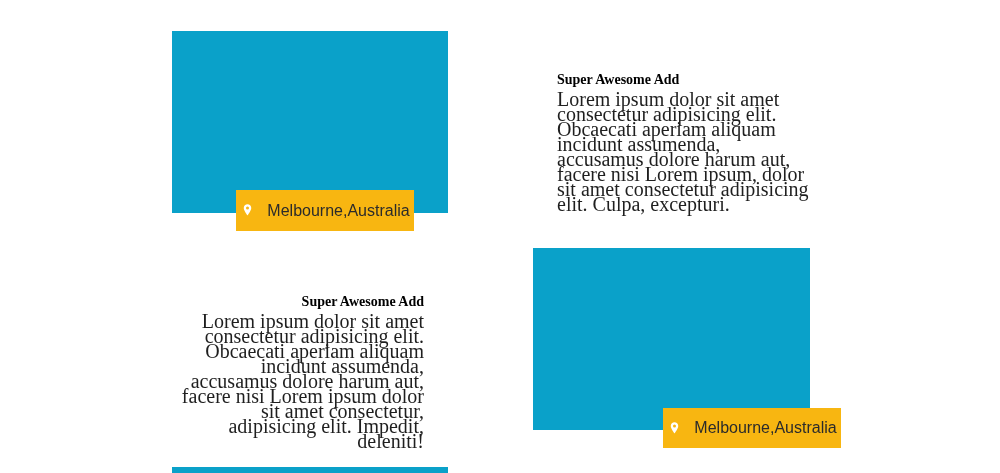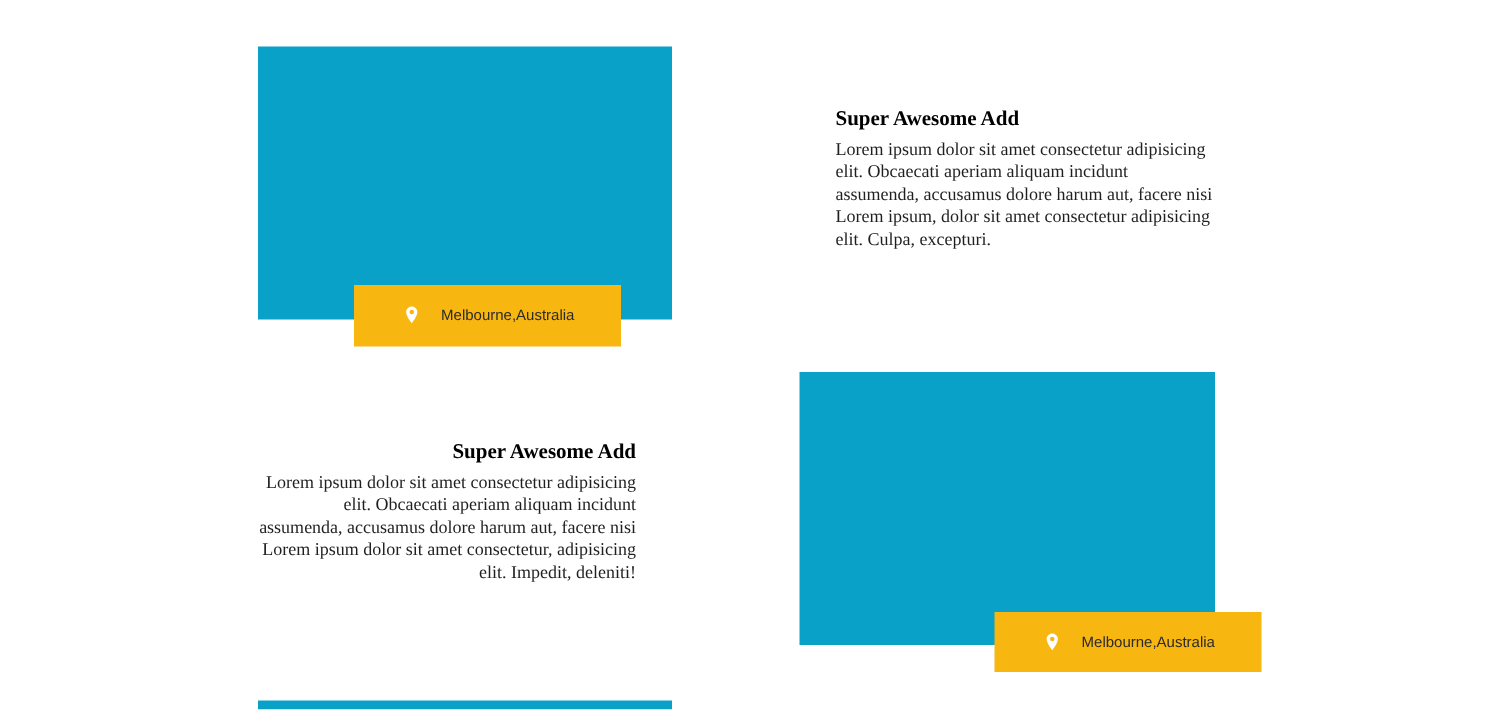--- a/index.html
+++ b/index.html
@@ -21,38 +21,38 @@
   .img-block.r2 { left: 533px; top: 248px; width: 277px; height: 182px; }
   .img-block.r3 { left: 172px; top: 467px; width: 276px; height: 80px; }
   .badge {
     position: absolute;
     background: #f8b611;
     display: flex;
     align-items: center;
     justify-content: center;
     gap: 12px;
     font-family: "Liberation Sans", sans-serif;
-    font-size: 10px;
+    font-size: 16px;
     color: #2b2b2b;
   }
   .badge.b1 { left: 236px; top: 190px; width: 178px; height: 41px; }
   .badge.b2 { left: 663px; top: 408px; width: 178px; height: 40px; }
   .badge .pin { display: inline-flex; flex: 0 0 auto; }
   .text-block { position: absolute; }
   .text-block.t1 { left: 557px; top: 70px;  width: 252px; text-align: left; }
   .text-block.t2 { left: 172px; top: 292px; width: 252px; text-align: right; }
   .text-block h2 {
     font-size: 14px;
     font-weight: bold;
     color: #000000;
     margin: 0 0 3px 0;
     line-height: 19px;
   }
   .text-block p {
-    font-size: 12px;
+    font-size: 20px;
     line-height: 15px;
     margin: 0;
     color: #1f1f1f;
   }
 </style>
 </head>
 <body>
 
 <div class="page">
 

